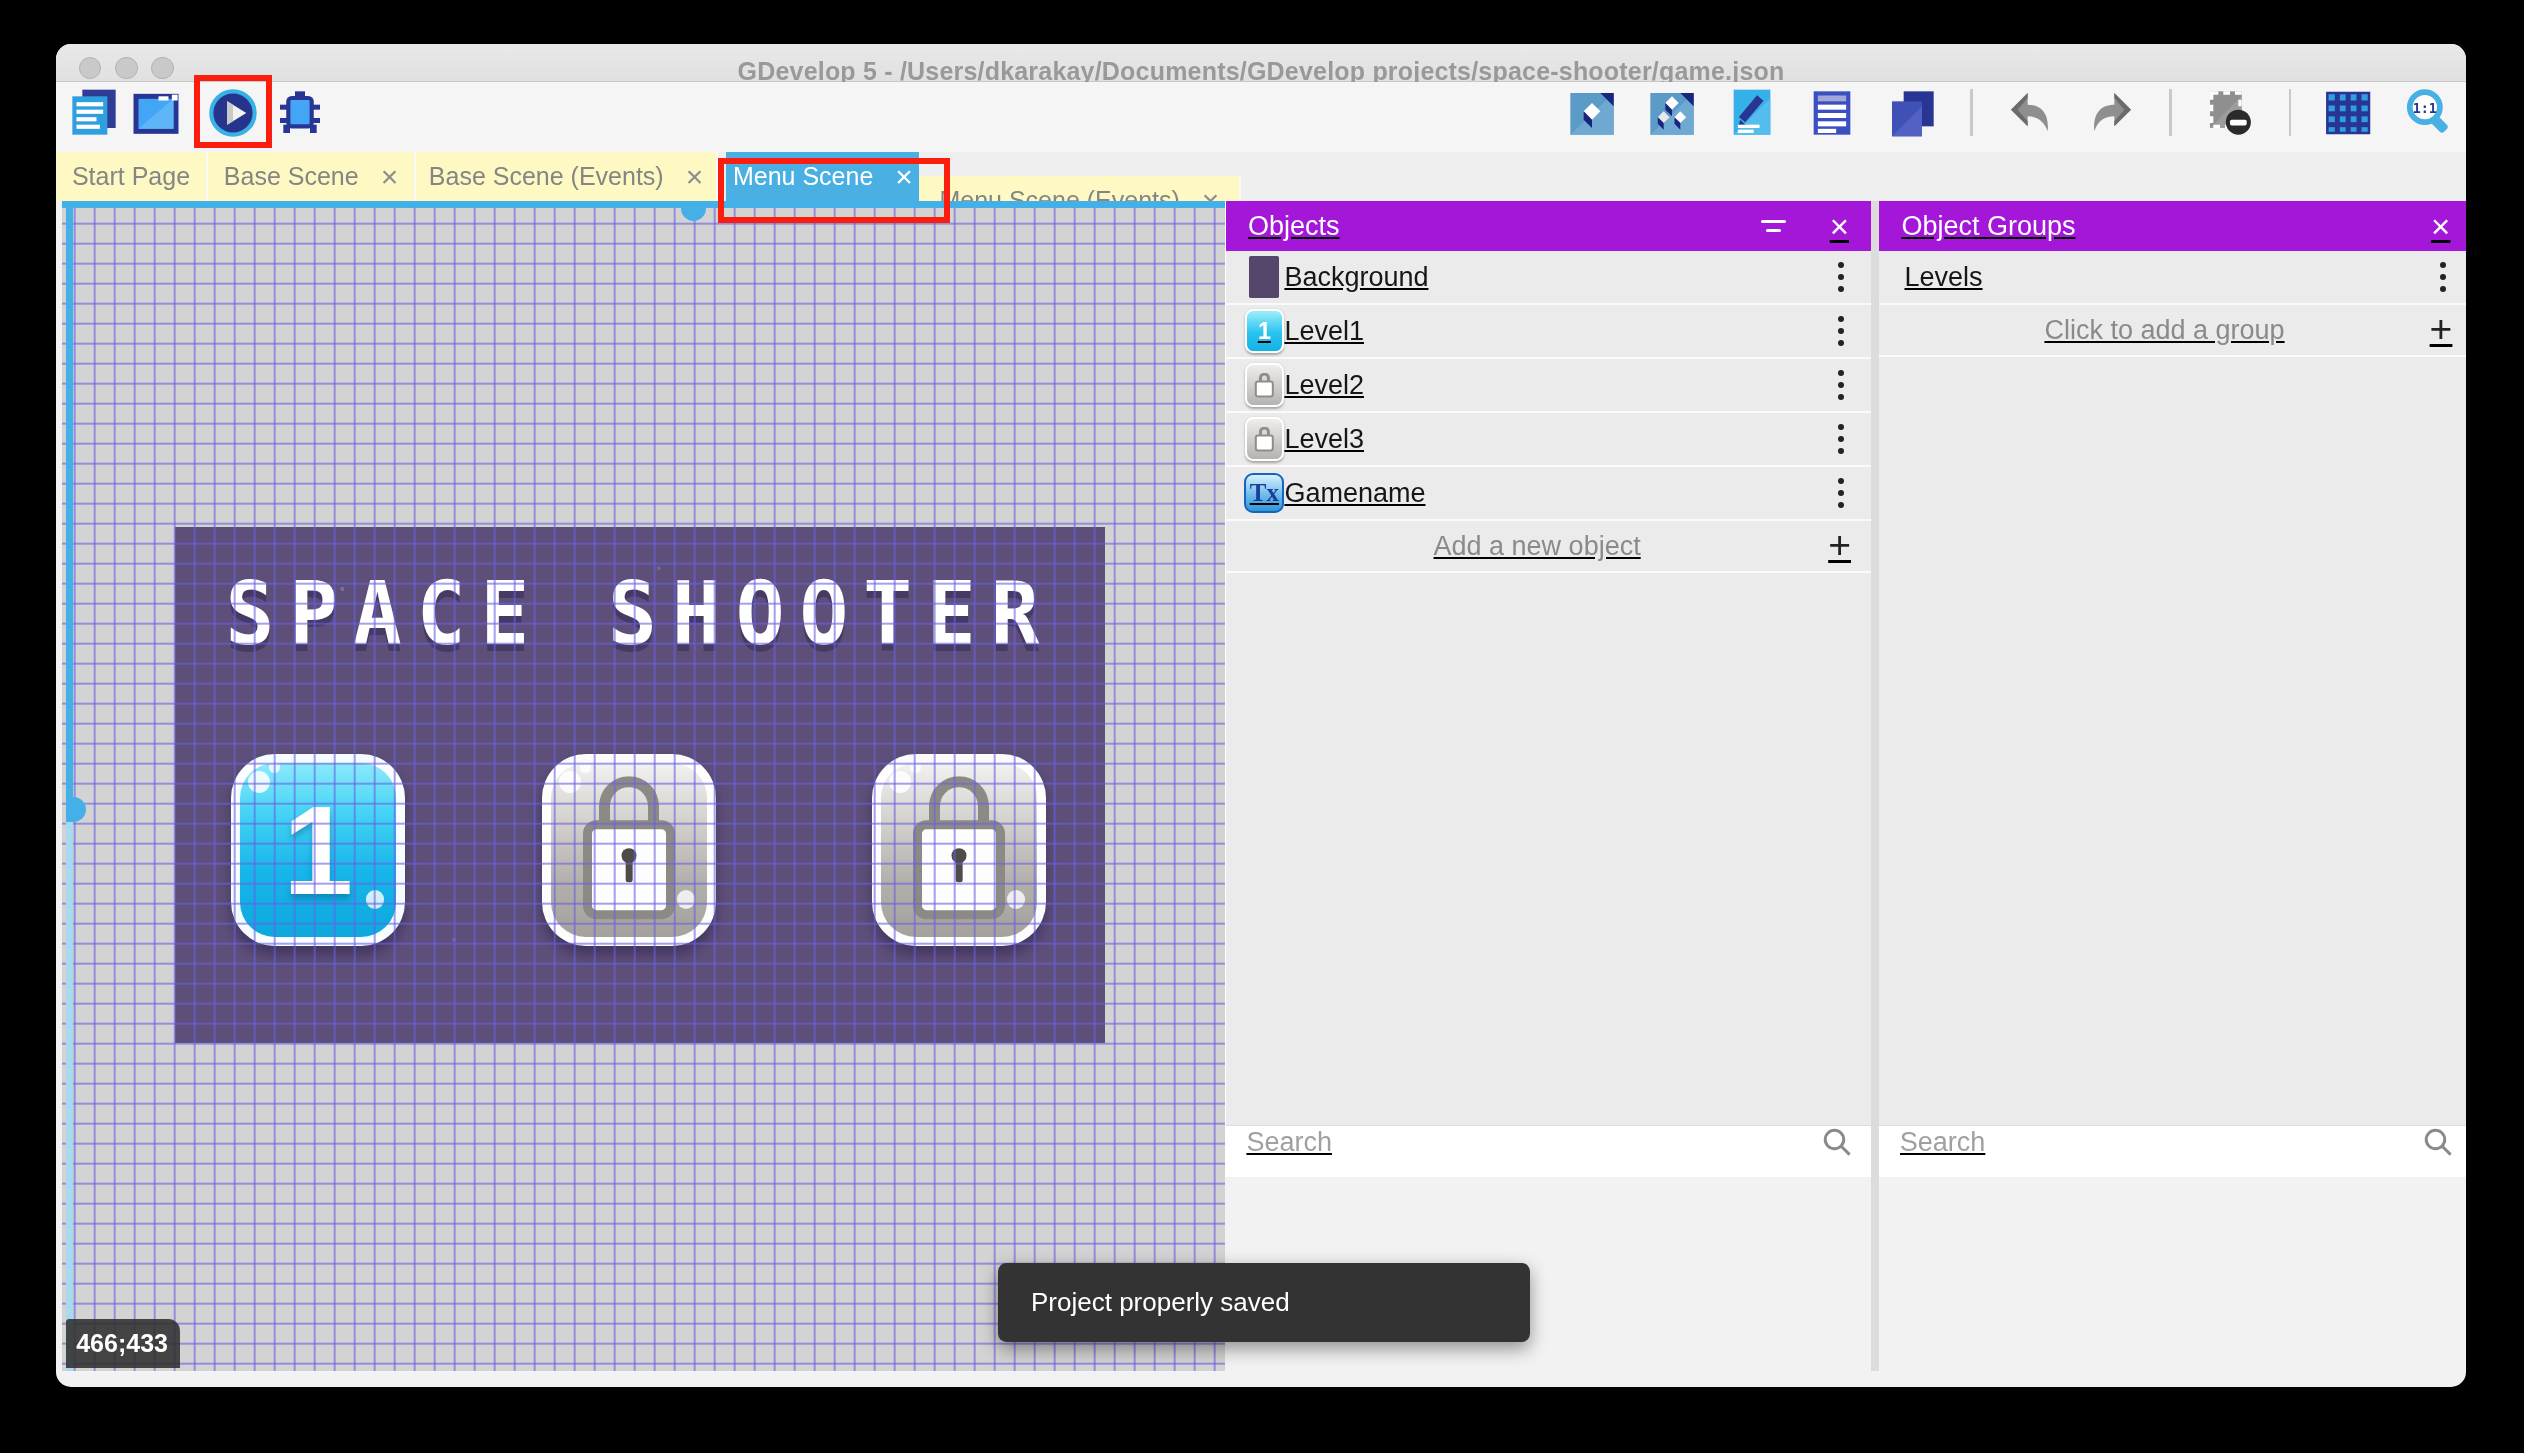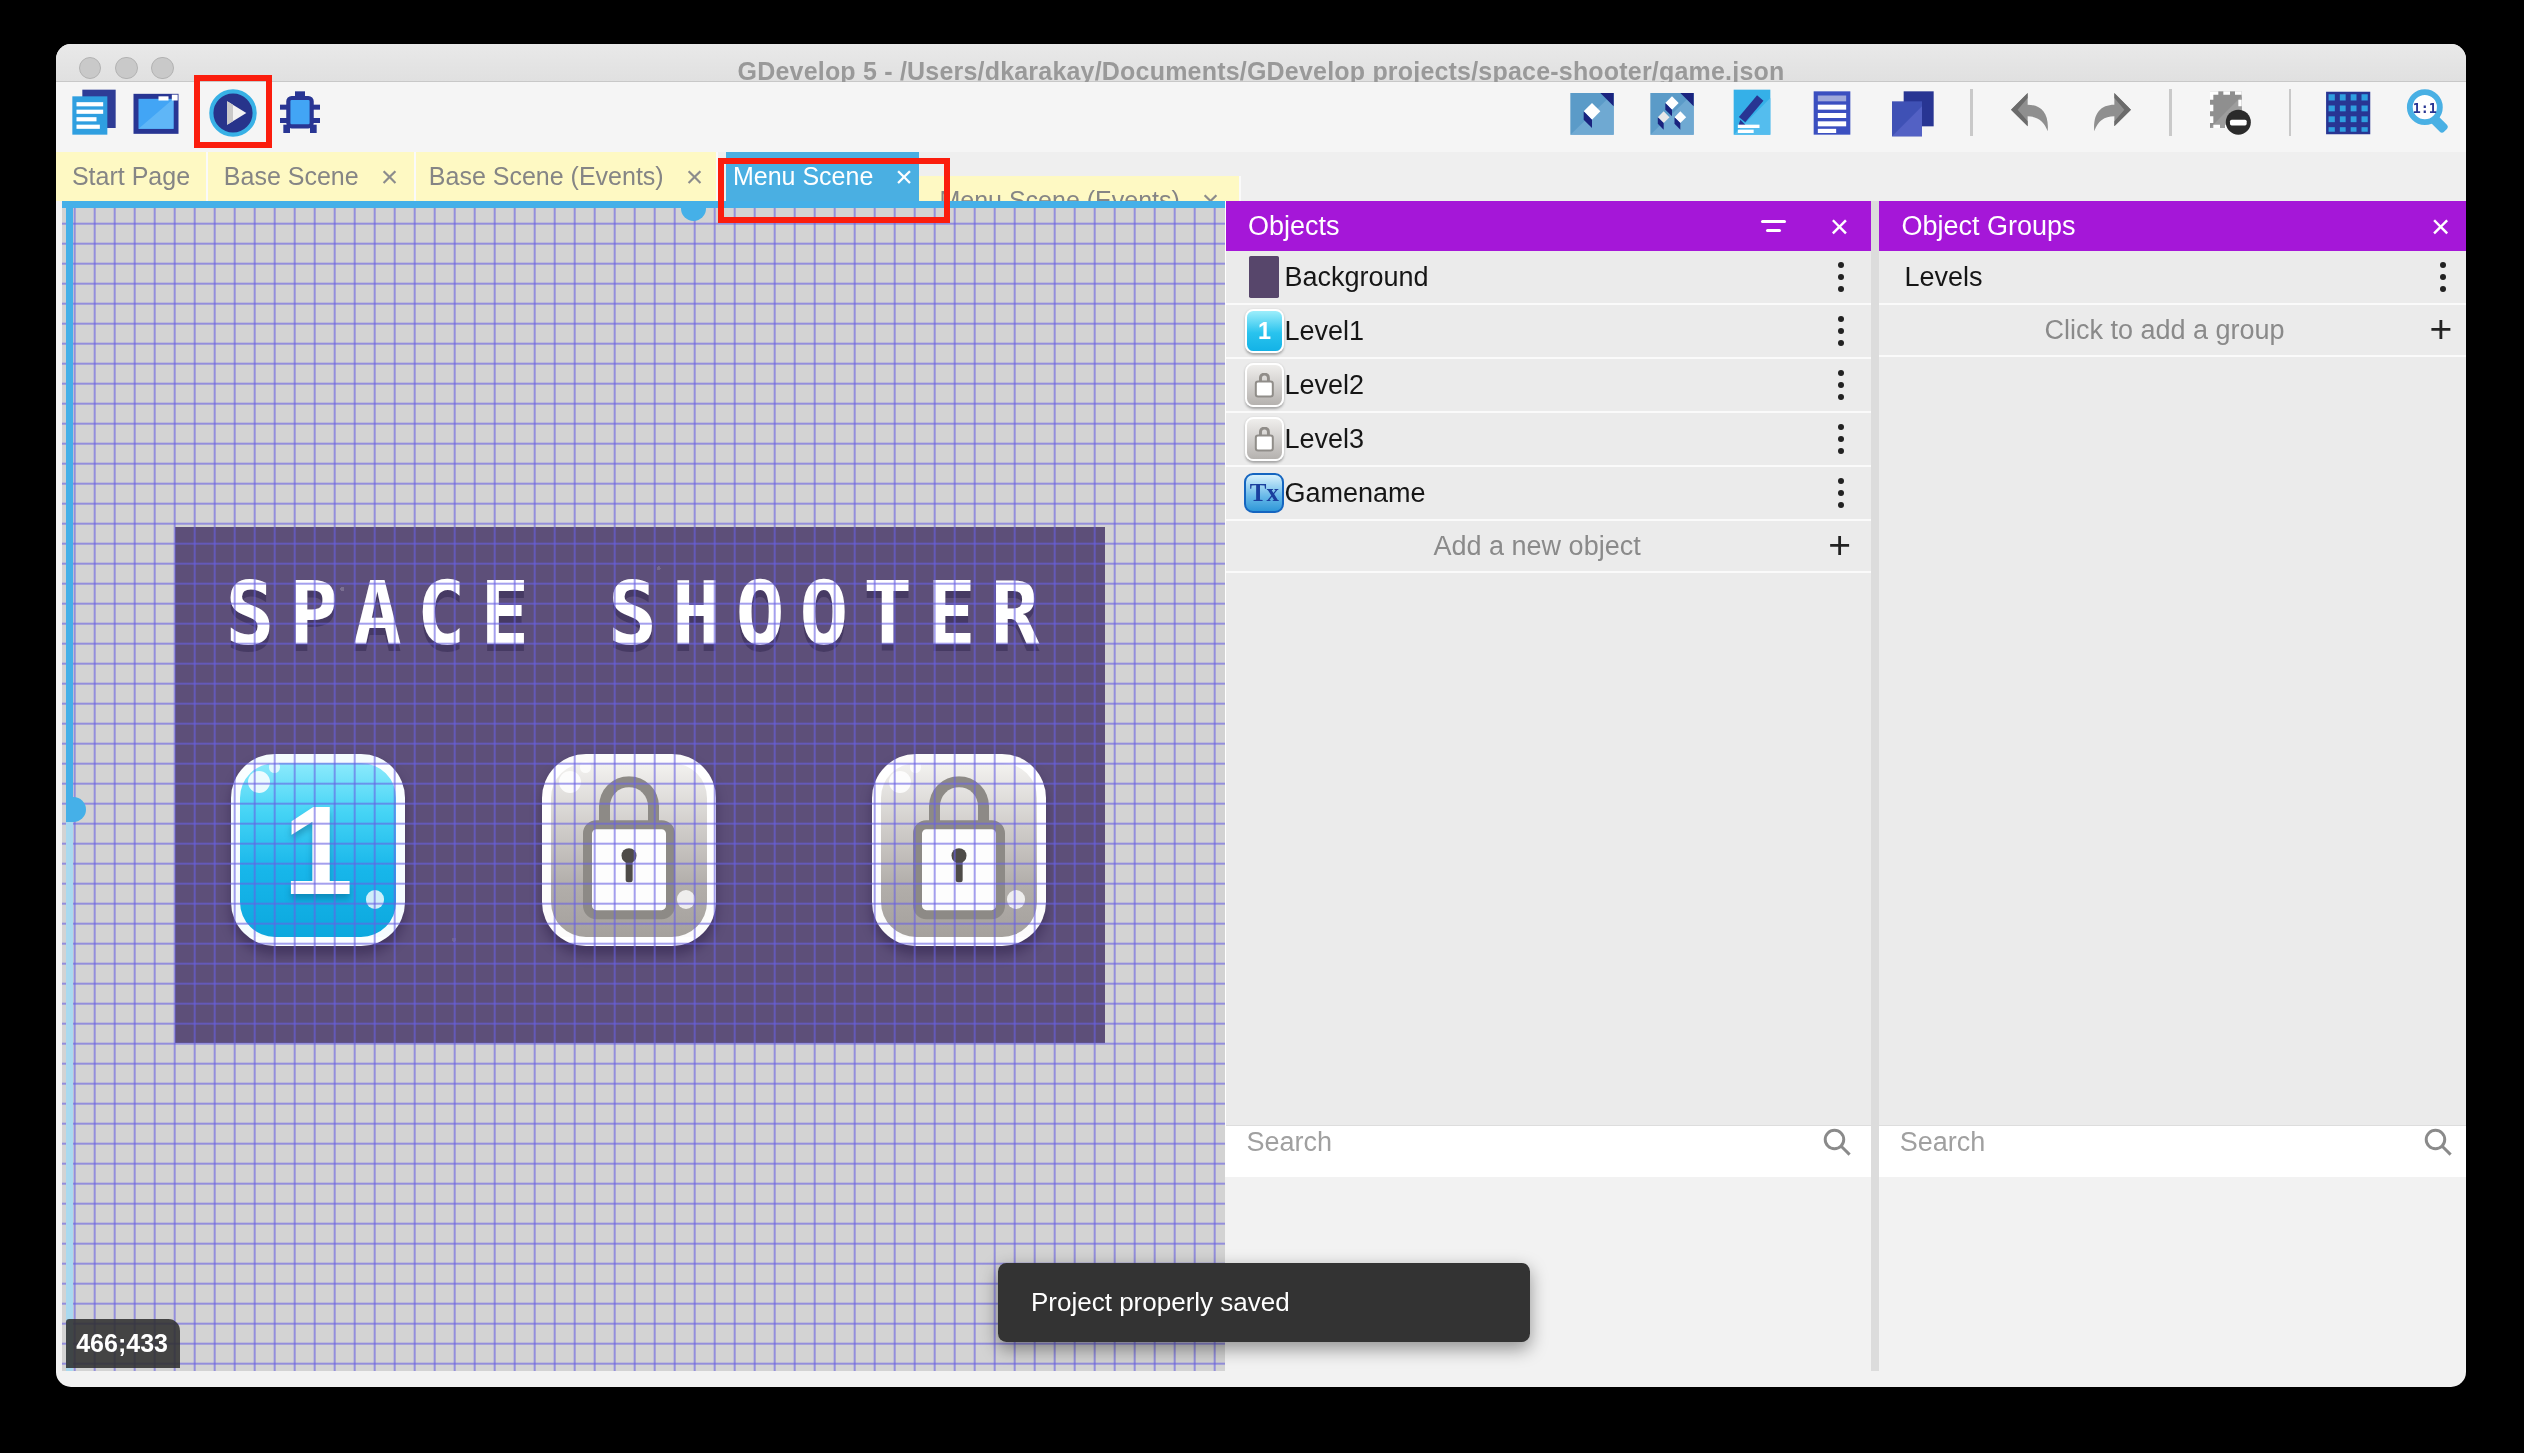--- a/index.html
+++ b/index.html
@@ -80,21 +80,21 @@
     border-radius:0 0 13.4px 13.4px;z-index:6;}
   .vscroll{position:absolute;left:4.2px;top:0;width:6.7px;height:621px;background:#45b0e8;z-index:6;}
   .vscroll-rest{position:absolute;left:4.2px;top:621px;width:6.7px;bottom:0;background:#a9d9ef;z-index:6;}
   .vknob{position:absolute;left:11px;top:596px;width:13.4px;height:25px;background:#45b0e8;
     border-radius:0 13.4px 13.4px 0;z-index:6;}
   .coord-badge{position:absolute;left:4.2px;top:1118px;width:114px;height:49px;z-index:8;
     background:rgba(48,48,48,.88);border-radius:3.3px 11.7px 0 0;color:#fff;font-size:25px;font-weight:700;
     display:flex;align-items:center;padding-left:10px;}
 
   
-  .panel{position:relative;height:976px;display:flex;flex-direction:column;background:#ebebeb;flex:0 0 auto;}
+  .panel{position:relative;height:976px;display:flex;flex-direction:column;background:#ebebeb;flex:0 0 auto;text-decoration:underline;}
   .objects-panel{width:646px;border-left:1.7px solid #fff;}
   .panel-divider{width:8.4px;height:1170px;background:#dcdcdc;flex:0 0 auto;}
   .groups-panel{width:593px;}
   .panel-header{height:50px;background:#a517d8;color:#fff;display:flex;align-items:center;
     padding:0 22px;font-size:27px;flex:0 0 auto;}
   .panel-header .spacer{flex:1;}
   .hdr-x{color:#fff;font-size:33px;font-weight:400;line-height:1;cursor:default;}
   .filter-ic{display:flex;flex-direction:column;gap:5.9px;margin-right:44px;align-items:center;}
   .filter-ic i{display:block;height:3.3px;background:#fff;border-radius:1.7px;}
   .f1{width:25px}.f2{width:15px}

